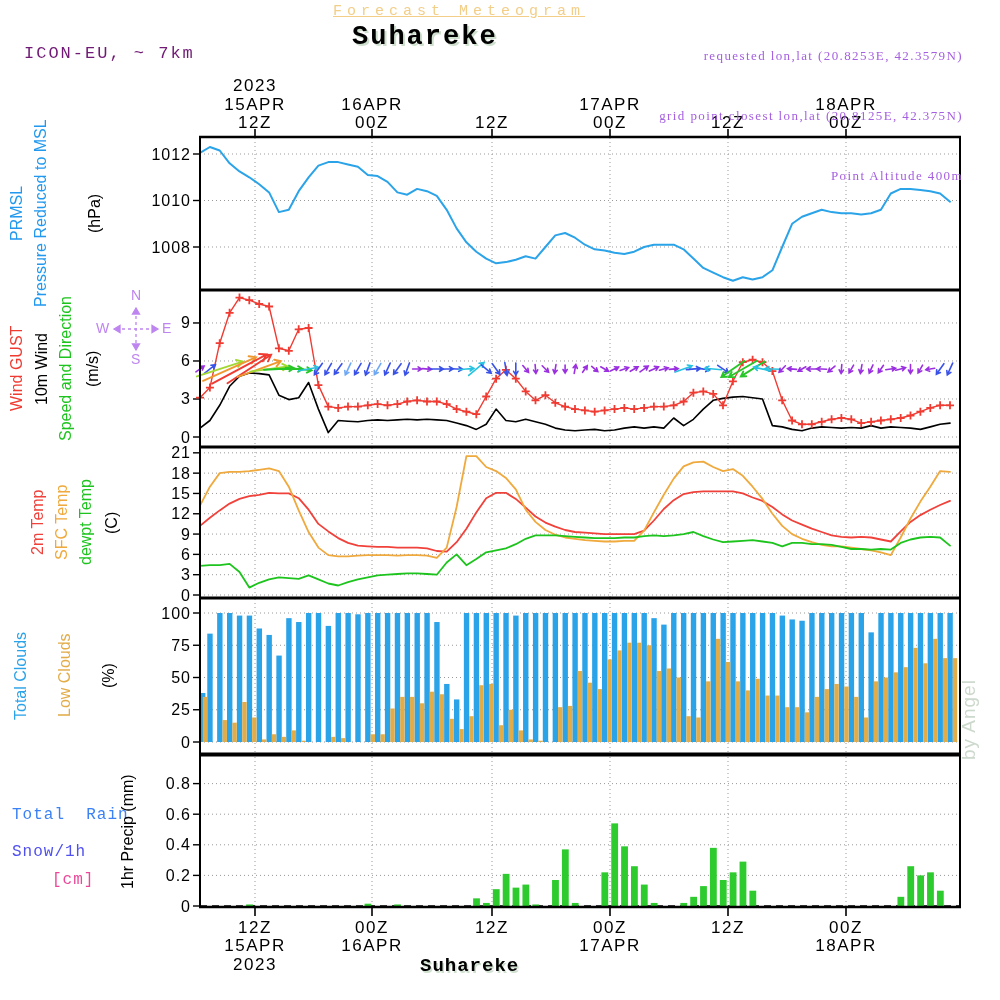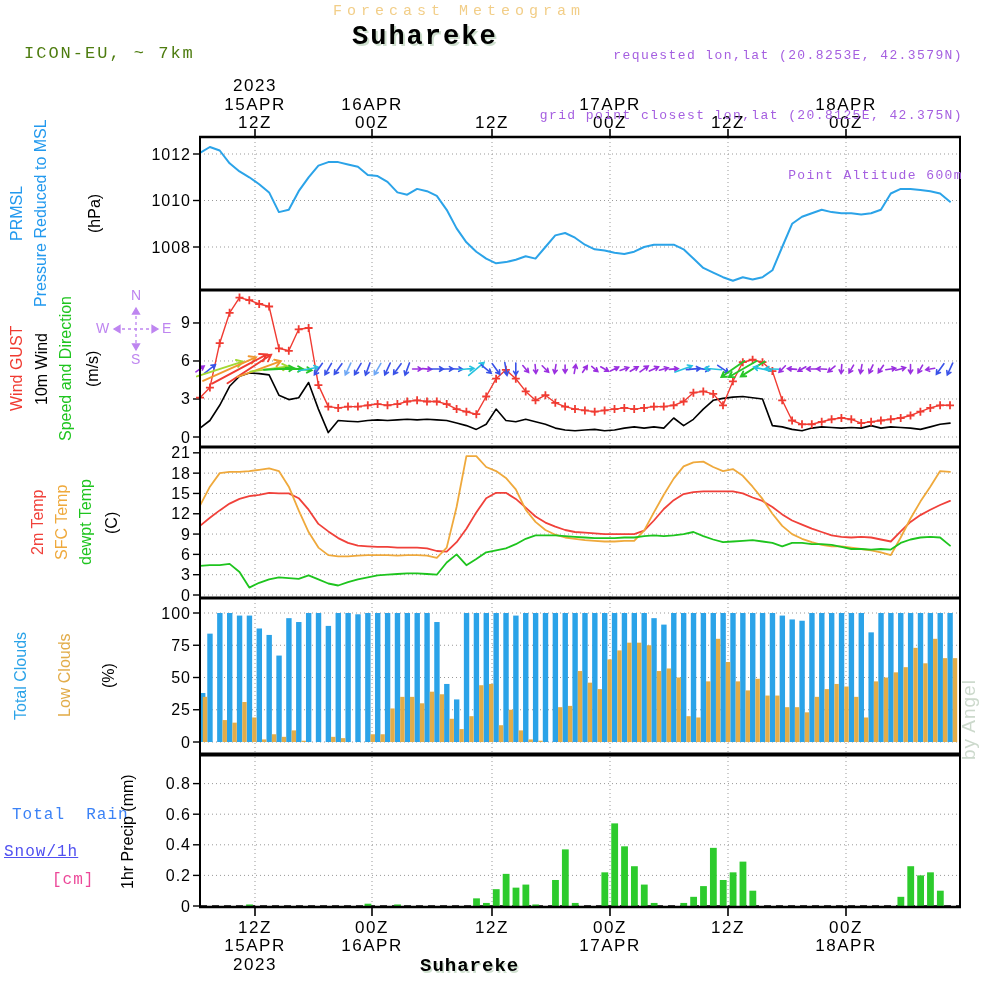--- a/index.html
+++ b/index.html
@@ -4,21 +4,21 @@
 <style>
   html,body{margin:0;padding:0;background:#fff;}
   #stage{position:relative;width:1000px;height:1000px;background:#fff;overflow:hidden;
          font-family:"Liberation Sans",sans-serif;}
   #chart-svg{position:absolute;left:0;top:0;}
   .abs{position:absolute;}
   .mono{font-family:"Liberation Mono",monospace;}
   .hdr-title{font-size:15px;letter-spacing:5px;white-space:pre;}
   .hdr-station{font-size:27px;font-weight:bold;letter-spacing:2px;
                text-shadow:2px 2px 0 #cfe0cf;}
-  .hdr-info{font-size:13px;letter-spacing:1.4px;text-align:right;line-height:20px;white-space:pre;}
+  .hdr-info{font-size:13px;letter-spacing:1.4px;text-align:right;line-height:20px;white-space:pre;font-family:Liberation Serif, serif;}
   .hdr-model{font-size:17px;letter-spacing:2px;}
   .rot{display:flex;align-items:center;justify-content:center;
        writing-mode:vertical-rl;transform:rotate(180deg);font-size:16px;white-space:pre;}
   .hleg{font-size:16px;letter-spacing:1px;white-space:pre;}
   .compass-letter{position:absolute;font-size:14px;}
   .wm{display:flex;align-items:center;writing-mode:vertical-rl;transform:rotate(180deg);
       font-size:19px;letter-spacing:1px;}
   .ftr-station{font-family:"Liberation Mono",monospace;font-size:19px;font-weight:bold;letter-spacing:1px;
                text-shadow:1.5px 1.5px 0 #cfe0cf;}
 </style>
@@ -433,28 +433,28 @@
       <text x="372" y="110" font-family="&quot;Liberation Sans&quot;,sans-serif" font-size="17" fill="#000" text-anchor="middle" letter-spacing="1.5">16APR</text>
       <text x="610" y="110" font-family="&quot;Liberation Sans&quot;,sans-serif" font-size="17" fill="#000" text-anchor="middle" letter-spacing="1.5">17APR</text>
       <text x="846" y="110" font-family="&quot;Liberation Sans&quot;,sans-serif" font-size="17" fill="#000" text-anchor="middle" letter-spacing="1.5">18APR</text>
       <text x="255" y="951" font-family="&quot;Liberation Sans&quot;,sans-serif" font-size="17" fill="#000" text-anchor="middle" letter-spacing="1.5">15APR</text>
       <text x="255" y="970" font-family="&quot;Liberation Sans&quot;,sans-serif" font-size="17" fill="#000" text-anchor="middle" letter-spacing="1.5">2023</text>
       <text x="372" y="951" font-family="&quot;Liberation Sans&quot;,sans-serif" font-size="17" fill="#000" text-anchor="middle" letter-spacing="1.5">16APR</text>
       <text x="610" y="951" font-family="&quot;Liberation Sans&quot;,sans-serif" font-size="17" fill="#000" text-anchor="middle" letter-spacing="1.5">17APR</text>
       <text x="846" y="951" font-family="&quot;Liberation Sans&quot;,sans-serif" font-size="17" fill="#000" text-anchor="middle" letter-spacing="1.5">18APR</text>
     </svg>
 
-  <div class="abs mono hdr-title" style="left: 333px; top: 3px; color: rgb(242, 206, 136);">Forecast Meteogram</div>
+  <div class="abs mono hdr-title" style="left: 333px; top: 3px; color: rgb(242, 206, 136); text-decoration: underline;">Forecast Meteogram</div>
   <div class="abs mono hdr-station" style="left:352px;top:22px;">Suhareke</div>
   <div class="abs mono hdr-info" style="right: 37px; top: 6px; width: 500px; color: rgb(165, 95, 224);">
     <div>requested lon,lat (20.8253E, 42.3579N)</div>
     <div>grid point closest lon,lat (20.8125E, 42.375N)</div>
-    <div>Point Altitude 600m</div>
+    <div>Point Altitude 400m</div>
   </div>
-  <div class="abs mono hdr-model" style="left: 24px; top: 44px; color: #4d7c0f;">ICON-EU, ~ 7km</div>
+  <div class="abs mono hdr-model" style="left: 24px; top: 44px; color: #701a75;">ICON-EU, ~ 7km</div>
 
   <div class="abs rot" style="left: 6px; top: 137px; height: 153px; width: 22px; color: rgb(34, 153, 238);">PRMSL</div>
   <div class="abs rot" style="left: 30px; top: 137px; height: 153px; width: 22px; color: rgb(34, 153, 238);">Pressure Reduced to MSL</div>
   <div class="abs rot" style="left:84px;top:137px;height:153px;width:22px;color:#000;">(hPa)</div>
 
   <div class="abs rot" style="left: 6px; top: 290px; height: 157px; width: 22px; color: rgb(240, 59, 50);">Wind GUST</div>
   <div class="abs rot" style="left:31px;top:290px;height:157px;width:22px;color:#000;">10m Wind</div>
   <div class="abs rot" style="left: 55px; top: 290px; height: 157px; width: 22px; color: rgb(30, 196, 30);">Speed and Direction</div>
   <div class="abs rot" style="left:82px;top:290px;height:157px;width:22px;color:#000;">(m/s)</div>
 
@@ -478,20 +478,20 @@
   <div class="abs rot" style="left: 27px; top: 447px; height: 151px; width: 22px; color: rgb(240, 65, 58);">2m Temp</div>
   <div class="abs rot" style="left: 51px; top: 447px; height: 151px; width: 22px; color: rgb(239, 169, 60);">SFC Temp</div>
   <div class="abs rot" style="left: 75px; top: 447px; height: 151px; width: 22px; color: rgb(30, 196, 30);">dewpt Temp</div>
   <div class="abs rot" style="left:101px;top:447px;height:151px;width:22px;color:#000;">(C)</div>
 
   <div class="abs rot" style="left: 10px; top: 598px; height: 155px; width: 22px; color: rgb(43, 163, 232);">Total Clouds</div>
   <div class="abs rot" style="left: 54px; top: 598px; height: 155px; width: 22px; color: rgb(226, 172, 73);">Low Clouds</div>
   <div class="abs rot" style="left:98px;top:598px;height:155px;width:22px;color:#000;">(%)</div>
 
   <div class="abs mono hleg" style="left: 12px; top: 806px; color: #3b82f6;">Total  Rain</div>
-  <div class="abs mono hleg" style="left: 4px; top: 843px; color: rgb(80, 80, 240); text-decoration: underline;">Snow/1h</div>
+  <div class="abs mono hleg" style="left: 12px; top: 843px; color: rgb(80, 80, 240);">Snow/1h</div>
   <div class="abs mono hleg" style="left: 52px; top: 871px; color: #ec4899;">[cm]</div>
   <div class="abs rot" style="left:116px;top:756px;height:151px;width:24px;color:#000;">1hr Precip (mm)</div>
 
   <div class="abs wm" style="left: 956px; top: 640px; height: 120px; width: 26px; color: rgb(204, 217, 204);">by Angel</div>
 
   <div class="abs ftr-station" style="left:420px;top:955px;">Suhareke</div>
 </div>
 
 </body></html>

